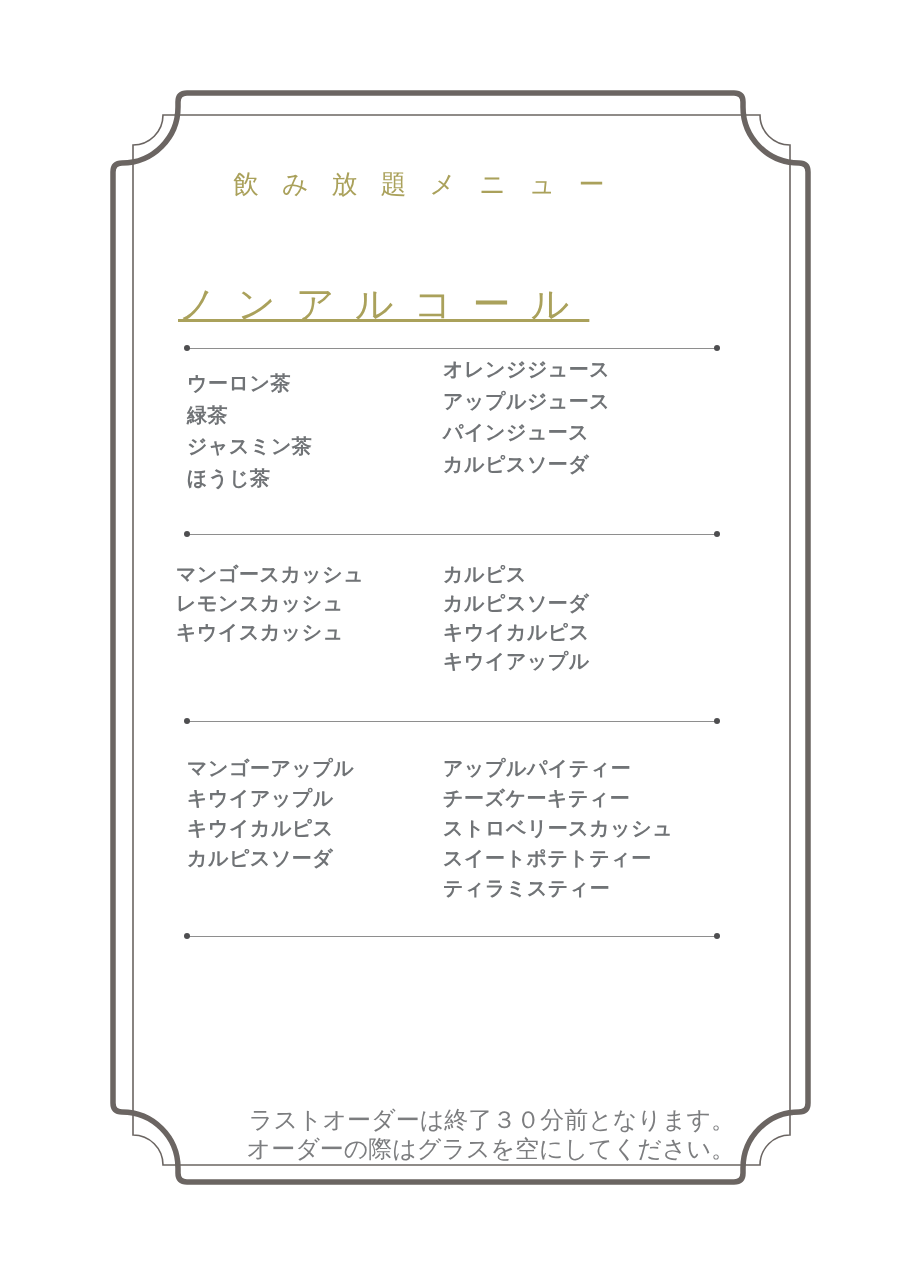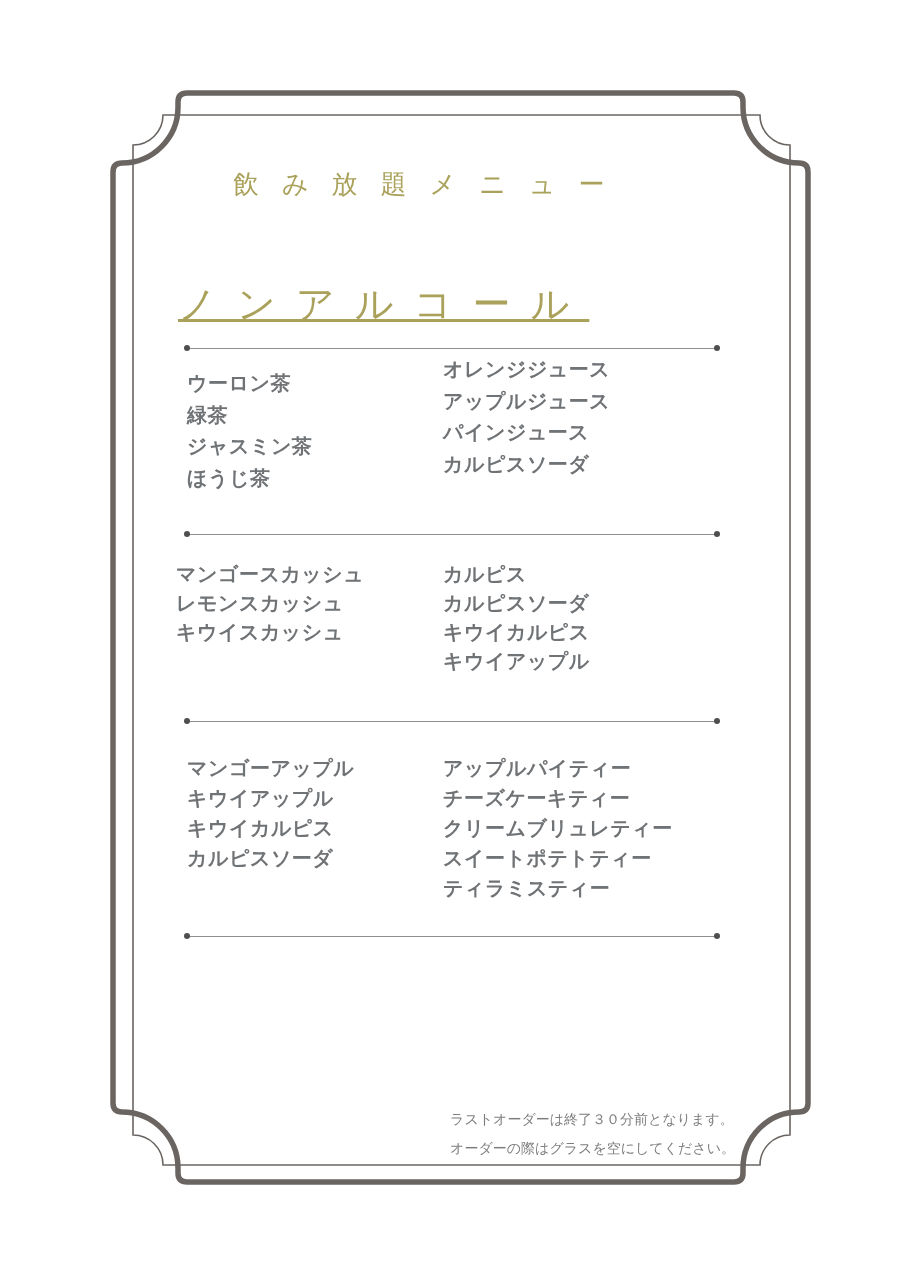--- a/index.html
+++ b/index.html
@@ -40,21 +40,21 @@
 
   ul.col{
     position:absolute;list-style:none;
     font-size:20px;font-weight:700;color:var(--item);
     letter-spacing:0.5px;white-space:nowrap;
   }
   ul.col li{line-height:var(--lh);}
 
   .footer{
     position:absolute;right:170px;top:1105px;
-    text-align:left;font-size:14px;line-height:29px;
+    text-align:right;font-size:24px;line-height:29px;
     font-weight:400;color:var(--footer);letter-spacing:0px;white-space:nowrap;
   }
 </style>
 </head>
 <body>
 
 <svg class="frame-svg" width="905" height="1280" viewBox="0 0 905 1280" aria-hidden="true">
   <path d="M 187 93 L 734 93 Q 743 93 743 102 L 743 107 A 56 56 0 0 0 799 163 Q 808 163 808 172
            L 808 1103 Q 808 1112 799 1112 A 56 56 0 0 0 743 1168 L 743 1173 Q 743 1182 734 1182
            L 187 1182 Q 178 1182 178 1173 L 178 1168 A 56 56 0 0 0 122 1112 Q 113 1112 113 1103
@@ -102,21 +102,21 @@
 
 <li>マンゴーアップル</li>
     <li>キウイアップル</li>
     <li>キウイカルピス</li>
     <li>カルピスソーダ</li>
   </ul>
 <ul class="col" style="left:443px;top:753px;--lh:30px">
 
 <li>アップルパイティー</li>
     <li>チーズケーキティー</li>
-    <li>クリームブリュレティー</li>
+    <li>ストロベリースカッシュ</li>
     <li>スイートポテトティー</li>
     <li>ティラミスティー</li>
   </ul>
 
 <div class="divider" style="top:936px"></div>
 
 <div class="footer">
   <div>ラストオーダーは終了３０分前となります。</div>
   <div>オーダーの際はグラスを空にしてください。</div>
 </div>

